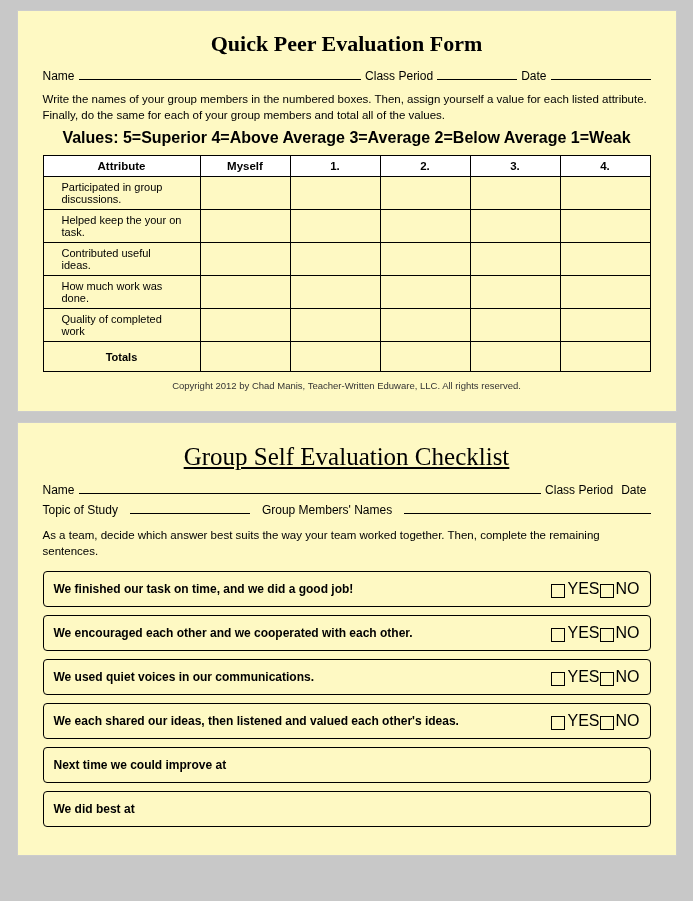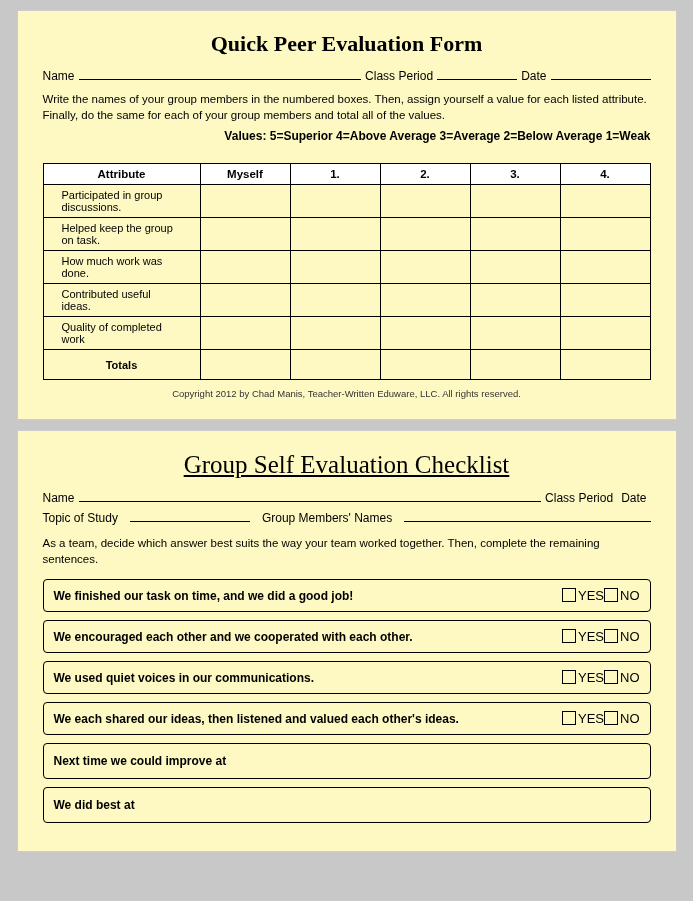--- a/index.html
+++ b/index.html
@@ -48,24 +48,24 @@
     .name-line .underline-short {
       width: 100px;
       border-bottom: 1px solid #000;
     }
     .instructions {
       font-size: 11.5px;
       margin-bottom: 6px;
       line-height: 1.4;
     }
     .values-line {
-      font-size: 12px;
-      font-weight: bold;
-      text-align: right;
-      margin-bottom: 20px;
+      font-size: 16px;
+      font-weight: bold;
+      text-align: center;
+      margin-bottom: 8px;
     }
     table.eval-table {
       width: 100%;
       border-collapse: collapse;
       font-size: 11.5px;
       margin-bottom: 8px;
     }
     table.eval-table th, table.eval-table td {
       border: 1px solid #000;
       padding: 4px 18px;
@@ -139,22 +139,22 @@
       margin-bottom: 8px;
       font-size: 12px;
     }
     .checklist-item .item-text {
       flex: 1;
       font-weight: bold;
       font-size: 12px;
     }
     .checklist-item .yes-no {
       display: flex;
-      align-items: flex-start;
-      font-size: 13px;
+      align-items: flex-end;
+      font-size: 16px;
       white-space: nowrap;
     }
     .checkbox-sq {
       display: inline-block;
       width: 14px;
       height: 14px;
       border: 1.5px solid #000;
       margin-right: 2px;
       vertical-align: middle;
     }
@@ -204,37 +204,37 @@
     <tbody>
       <tr>
         <td>Participated in group discussions.</td>
         <td></td>
         <td></td>
         <td></td>
         <td></td>
         <td></td>
       </tr>
       <tr>
-        <td>Helped keep the group on task.</td>
+        <td>Helped keep the your on task.</td>
+        <td></td>
+        <td></td>
+        <td></td>
+        <td></td>
+        <td></td>
+      </tr>
+      <tr>
+        <td>Contributed useful ideas.</td>
         <td></td>
         <td></td>
         <td></td>
         <td></td>
         <td></td>
       </tr>
       <tr>
         <td>How much work was done.</td>
-        <td></td>
-        <td></td>
-        <td></td>
-        <td></td>
-        <td></td>
-      </tr>
-      <tr>
-        <td>Contributed useful ideas.</td>
         <td></td>
         <td></td>
         <td></td>
         <td></td>
         <td></td>
       </tr>
       <tr>
         <td>Quality of completed work</td>
         <td></td>
         <td></td>

